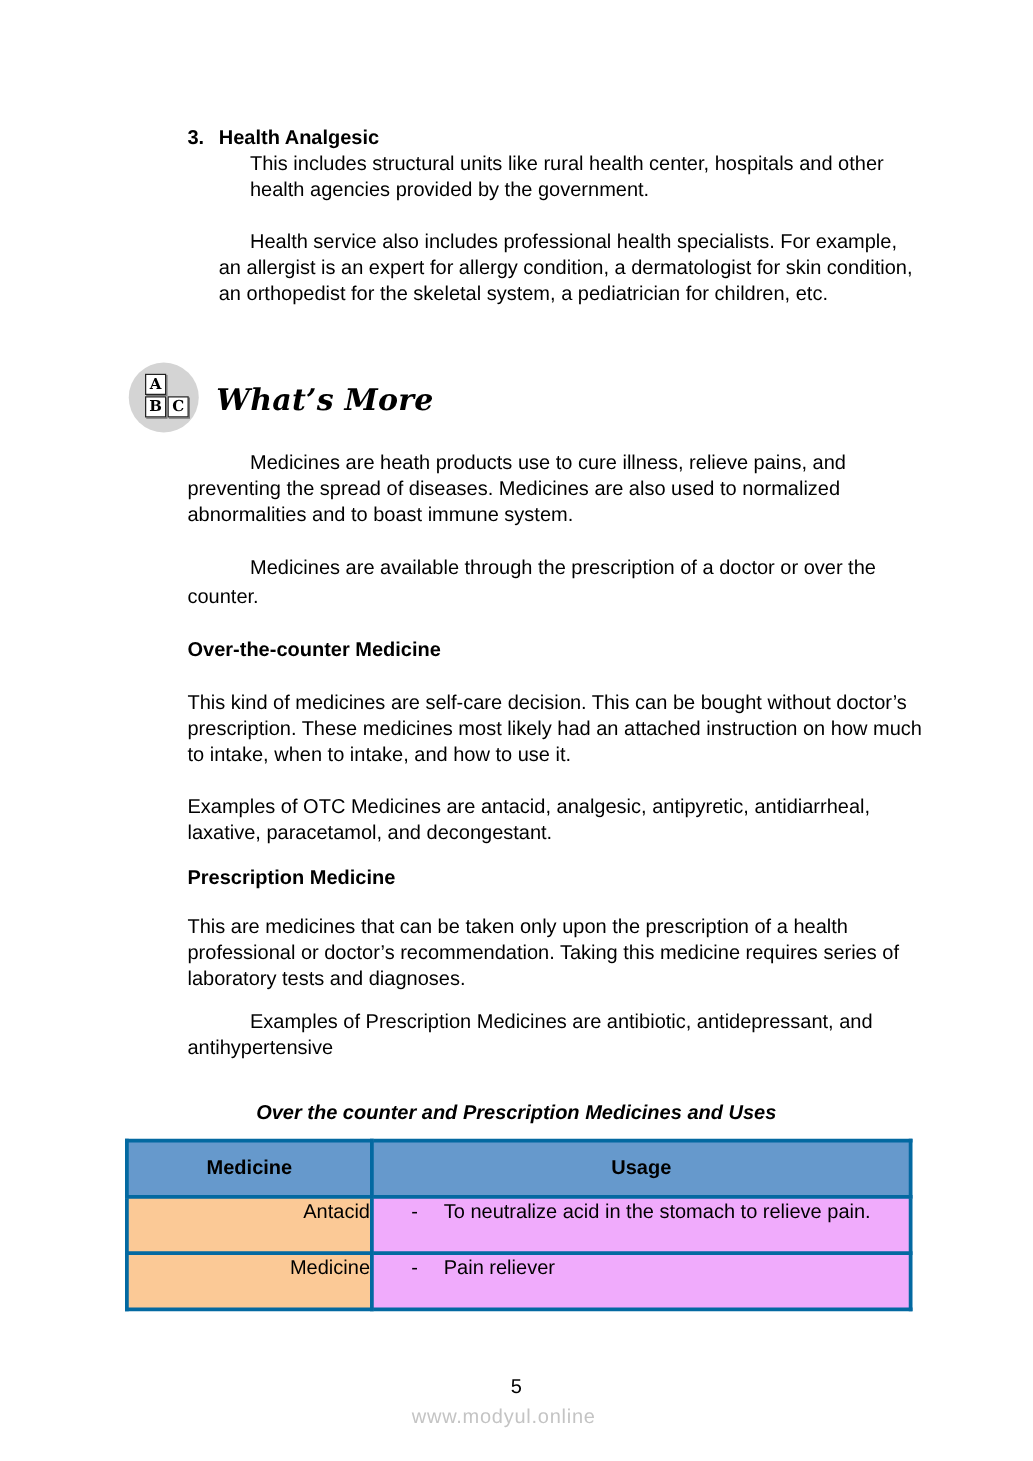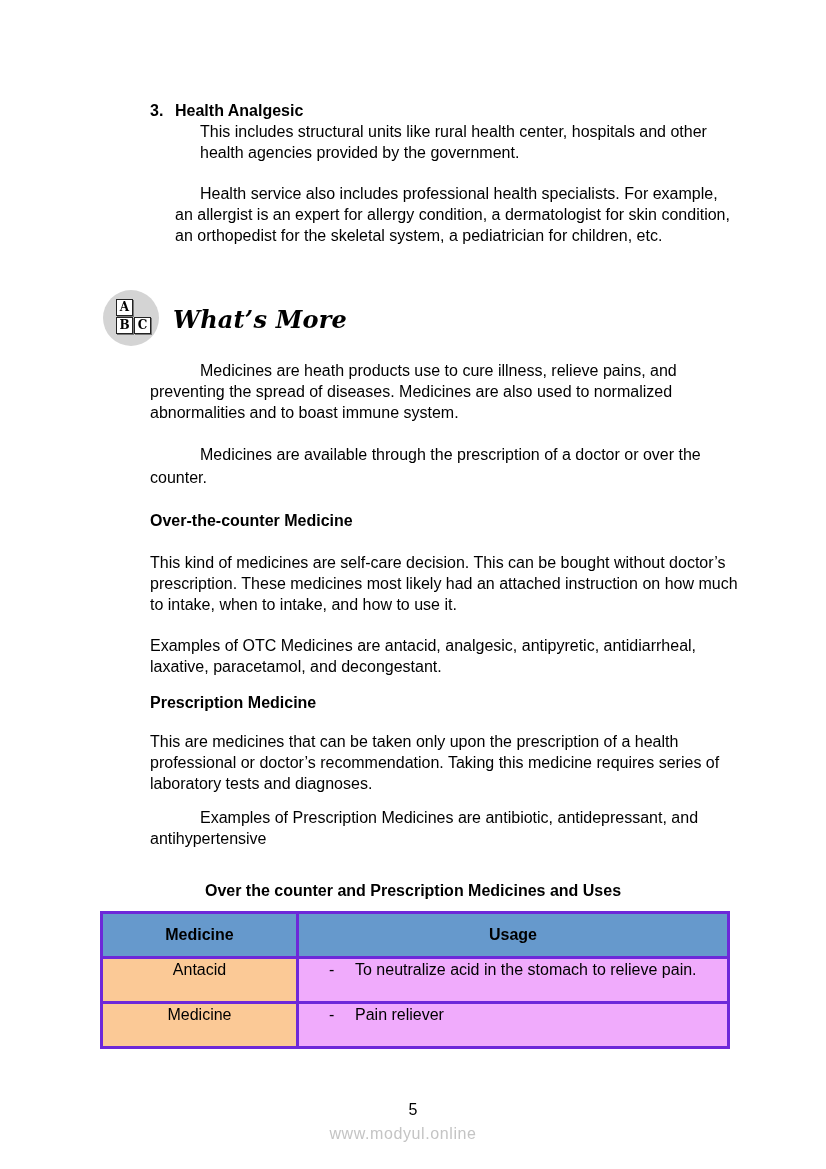--- a/index.html
+++ b/index.html
@@ -54,46 +54,46 @@
     #wm-p1 { left: 150px; top: 360px; width: 590px; text-indent: 50px; }
     #wm-p2 { left: 150px; top: 443px; width: 590px; text-indent: 50px; line-height: 23px; }
     #otc-head { left: 150px; top: 510px; }
     #otc-p1 { left: 150px; top: 552px; width: 590px; }
     #otc-p2 { left: 150px; top: 635px; width: 590px; }
     #rx-head { left: 150px; top: 692px; }
     #rx-p1 { left: 150px; top: 731px; width: 590px; }
     #rx-p2 { left: 150px; top: 807px; width: 590px; text-indent: 50px; }
 
     
-    #table-title { left: 100px; top: 880px; width: 626px; text-align: center; font-weight: bold; }
+    #table-title { left: 100px; top: 880px; width: 626px; text-align: center; font-weight: bold; font-style: italic; }
     #med-table {
       left: 100px; top: 911px; width: 627px;
       border-collapse: collapse;
       table-layout: fixed;
     }
     #med-table th, #med-table td {
-      border: 3px solid #6d28d9;
+      border: 3px solid #0369a1;
       font-size: 16px;
       padding: 0;
     }
     #med-table th {
       background: #6699cc;
       height: 42px;
       font-weight: bold;
       text-align: center;
       vertical-align: middle;
     }
     #med-table td {
       height: 40px;
       vertical-align: top;
       padding-top: 2px;
     }
     #med-table td.med {
       background: #fbc996;
-      text-align: center;
+      text-align: right;
     }
     #med-table td.use {
       background: #f0abfc;
       padding-left: 30px;
     }
     .dash { display: inline-block; width: 26px; }
 
     
     #page-num { left: 0; width: 826px; top: 1101px; text-align: center; font-size: 16px; }
     #watermark { left: 0; width: 806px; top: 1125px; text-align: center; font-size: 16px; color: #c4c4c4; letter-spacing: 0.6px; }

